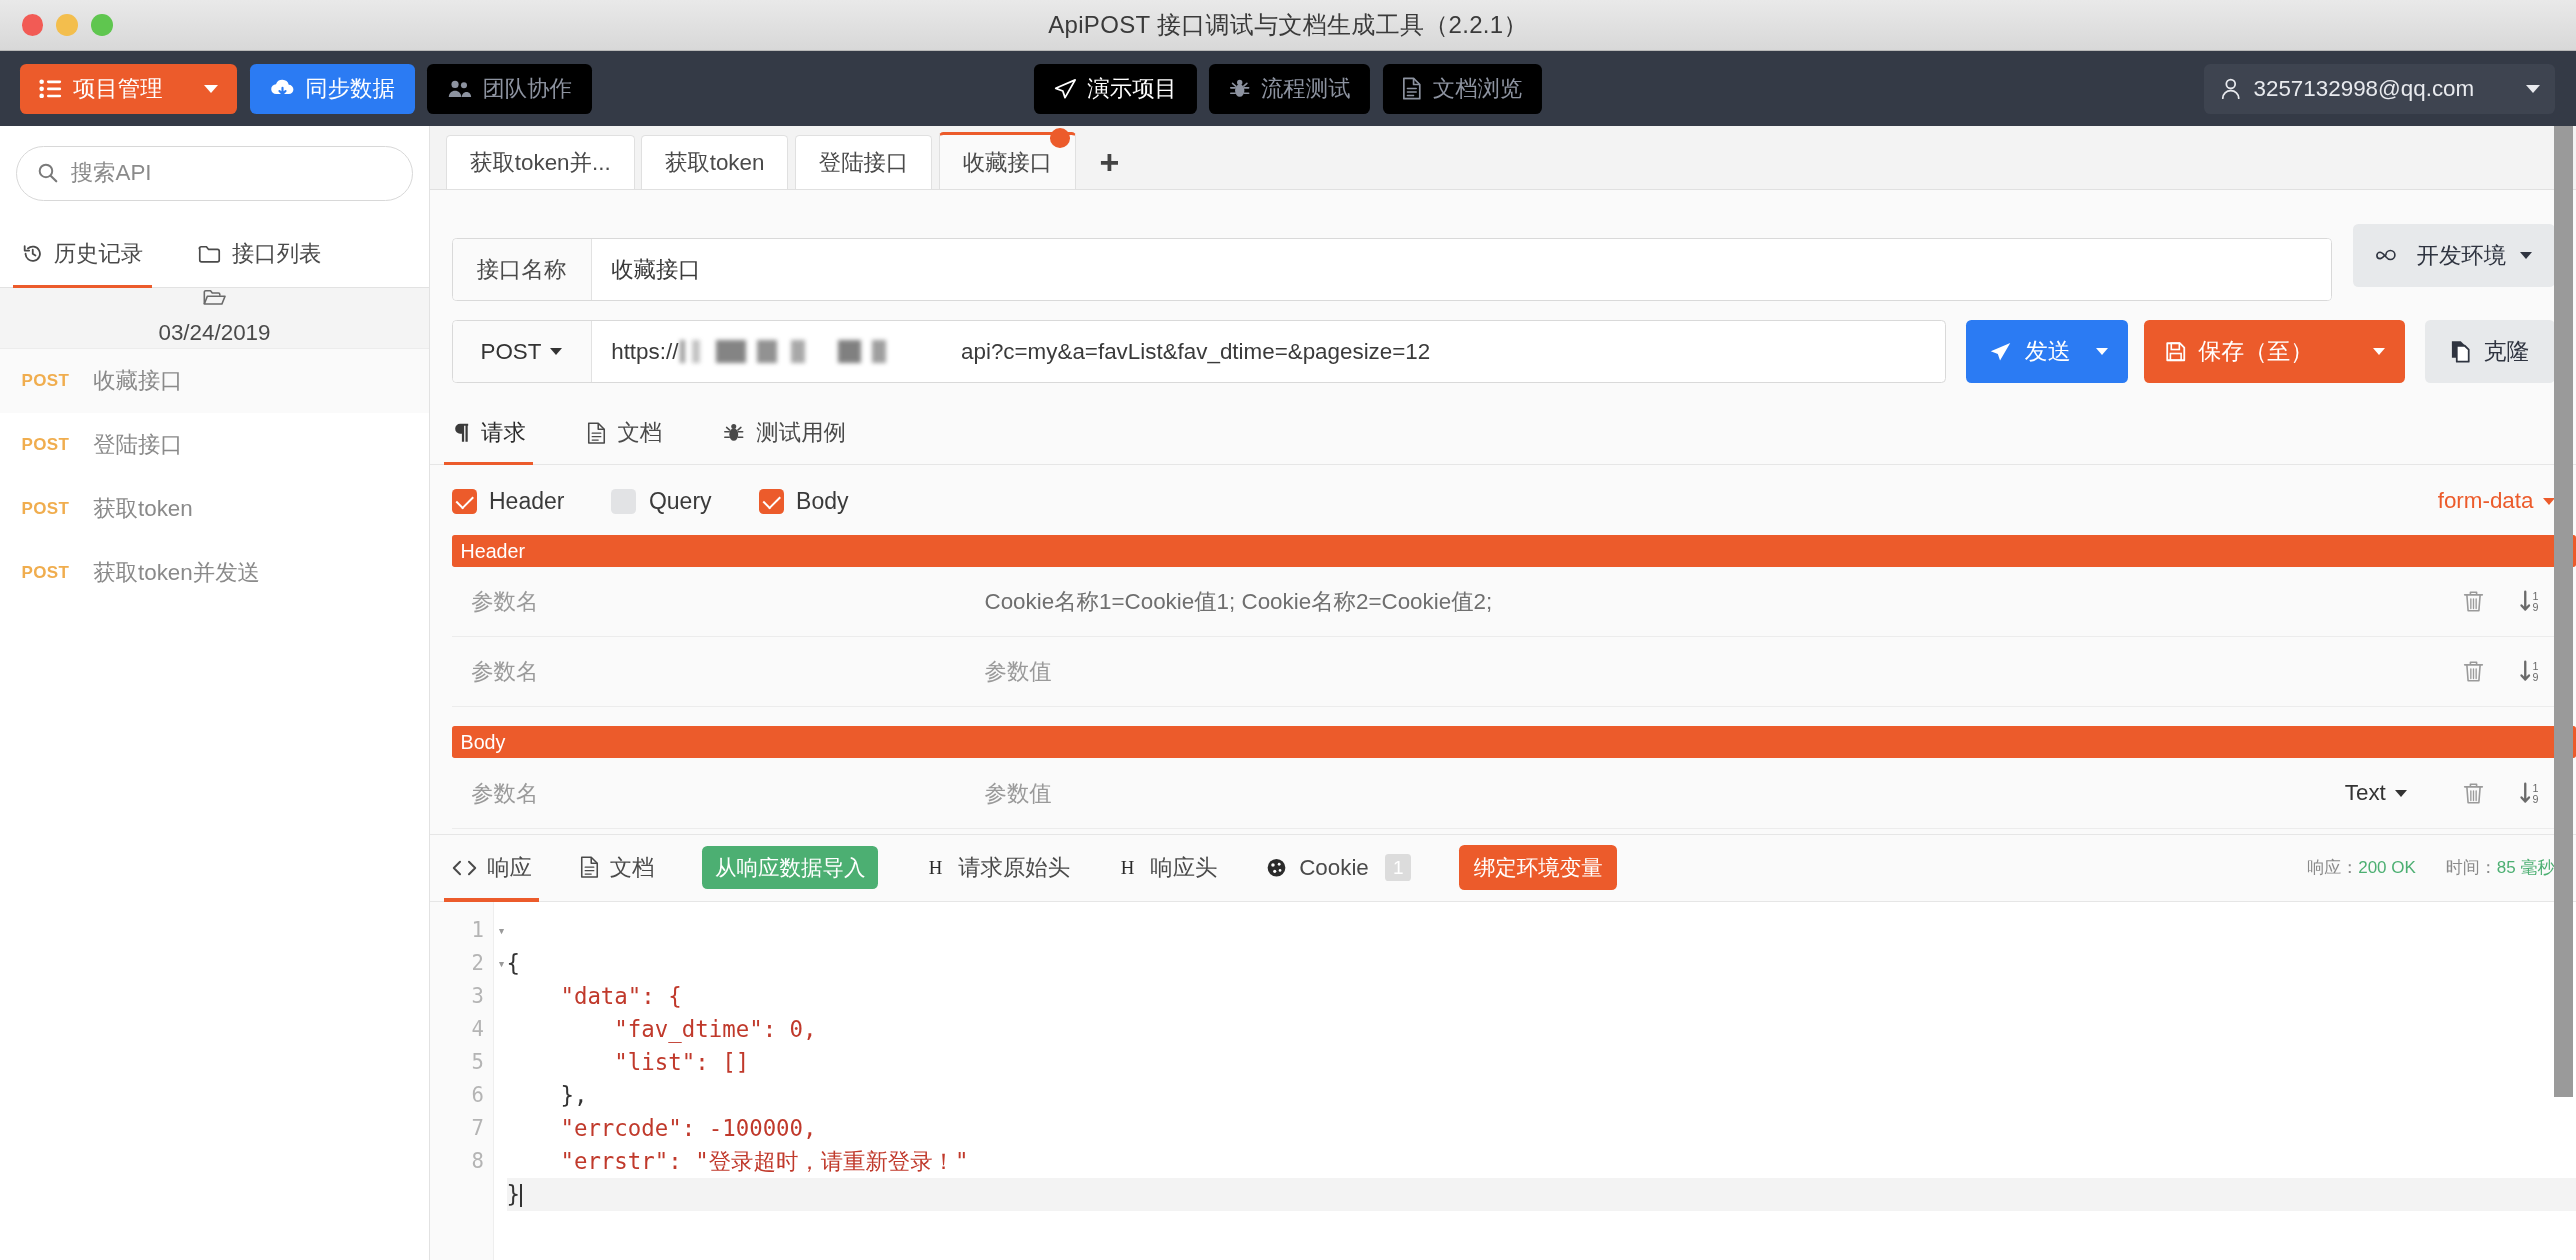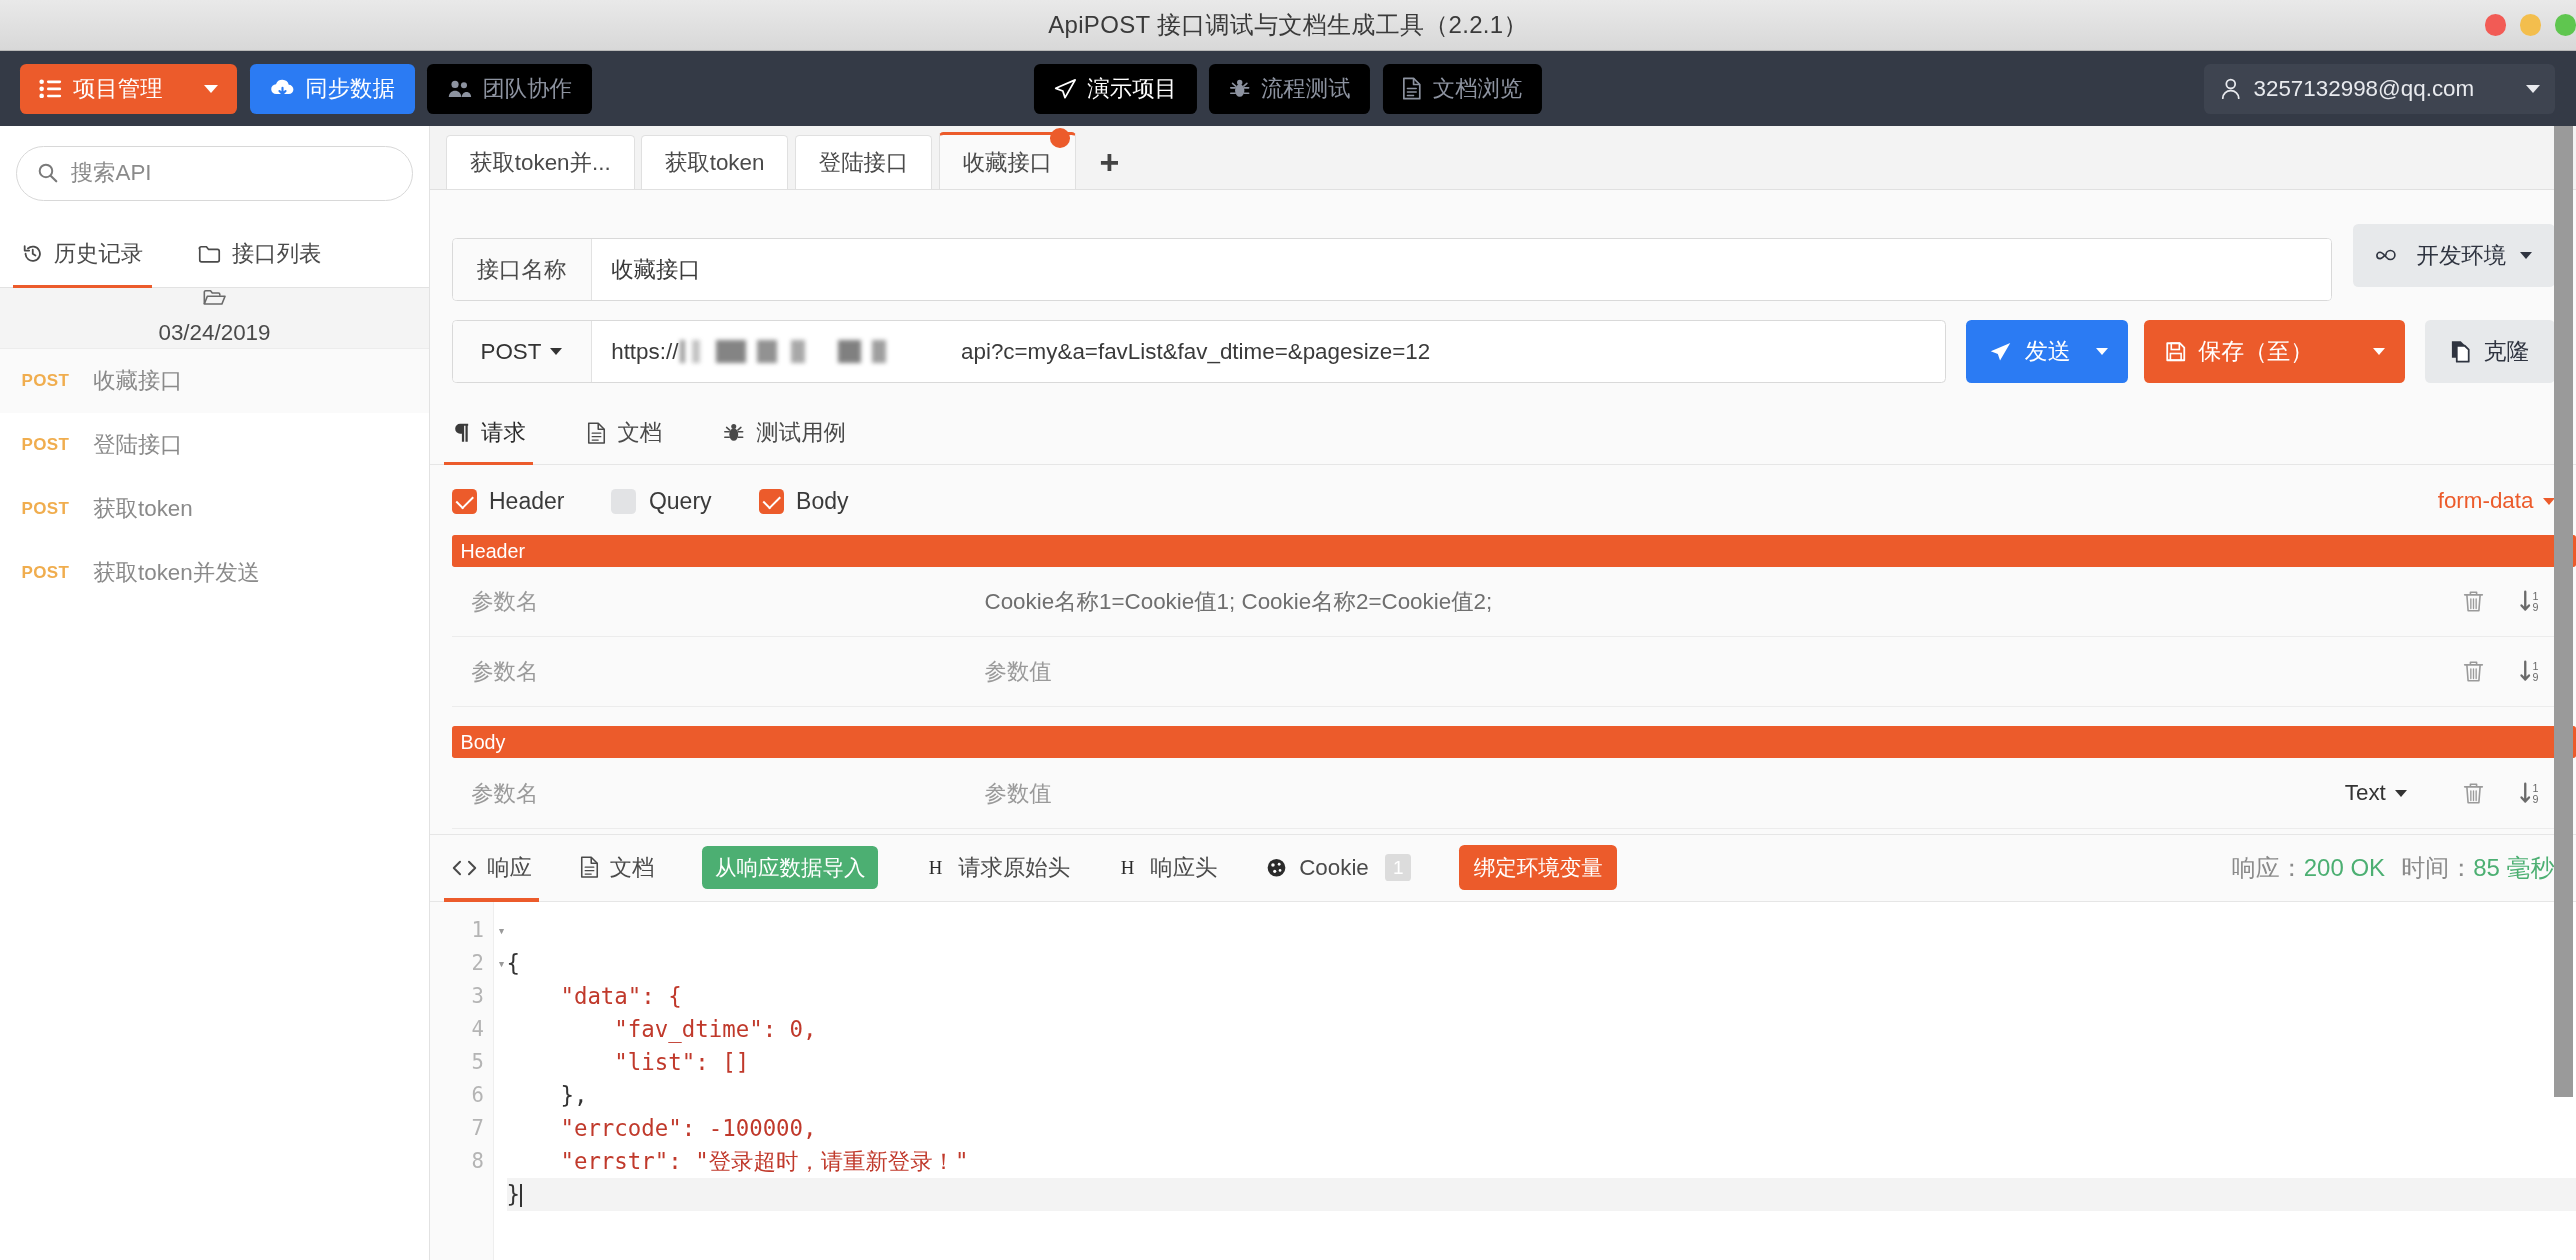--- a/index.html
+++ b/index.html
@@ -9,21 +9,21 @@
     background: #ffffff;
     overflow: hidden;
   }
   .app { position: relative; width: 2576px; height: 1260px; display: flex; flex-direction: column; }
 
   
   .titlebar {
     height: 51px; flex: 0 0 51px;
     background: linear-gradient(to bottom, #e9e9e9, #d8d8d8);
     border-bottom: 0.9px solid #b8b8b8;
-    display: flex; align-items: center; position: relative; justify-content: flex-end;
+    display: flex; align-items: center; position: relative;
   }
   .traffic { display: flex; gap: 13.4px; margin-left: 21.5px; }
   .dot { width: 21.5px; height: 21.5px; border-radius: 50%; }
   .dot.red { background: #f25b55; }
   .dot.yellow { background: #f3be4d; }
   .dot.green { background: #5fc64f; }
   .win-title {
     position: absolute; left: 0; right: 0; text-align: center;
     font-size: 24px; color: #3a3a3a; letter-spacing: 0.3px;
   }
@@ -258,21 +258,21 @@
     background: #4caf72; color: #fff; font-size: 21.5px; border-radius: 5.4px; padding: 7.2px 12.5px;
     cursor: pointer; margin-right: 48px;
   }
   .pill-orange {
     background: #ec5b2b; color: #fff; font-size: 21.5px; border-radius: 5.4px; padding: 8px 14.3px; cursor: pointer;
   }
   .count-badge {
     background: #dcdcdc; color: #fff; font-size: 19px; border-radius: 3.6px; padding: 2.7px 8px; margin-left: 5.4px;
   }
   .resp-meta {
-    position: absolute; right: 21.5px; display: flex; gap: 16px; font-size: 24px; color: #8a8a8a;
+    position: absolute; right: 21.5px; display: flex; gap: 30px; font-size: 17px; color: #8a8a8a;
   }
   .resp-meta b { color: #4caf72; font-weight: normal; }
 
   .editor {
     flex: 1 1 auto; display: flex; background: #fff; min-height: 0; overflow: hidden;
     font-family: "DejaVu Sans Mono", "Liberation Mono", monospace;
   }
   .gutter {
     width: 64px; flex: 0 0 64px; background: #fafafa; border-right: 0.9px solid #eee;
     padding-top: 12.5px; text-align: right; color: #b4b4b4; font-size: 20.6px; line-height: 33px;

